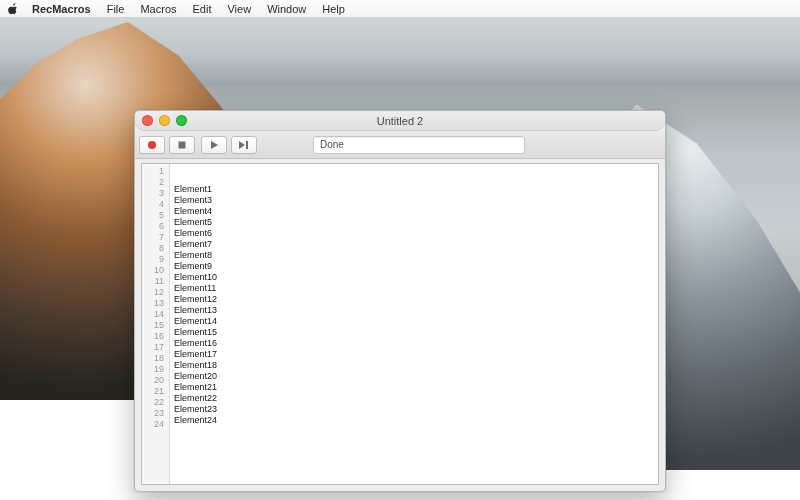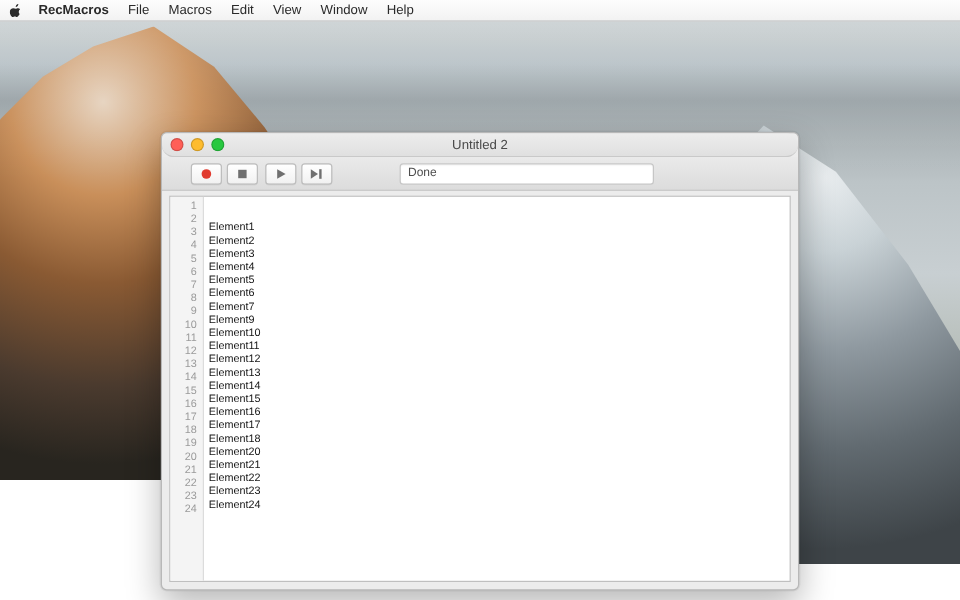--- a/index.html
+++ b/index.html
@@ -76,21 +76,21 @@
   .tl.close   { background: #ff5f57; }
   .tl.min     { background: #febc2e; }
   .tl.zoom    { background: #28c840; }
   .titlebar .title { flex: 1; text-align: center; font-size: 11px; color: #4a4a4a; }
 
   .toolbar {
     height: 28px; flex: 0 0 28px;
     background: linear-gradient(#eaeaea, #dcdcdc);
     border-bottom: 1px solid #c3c3c3;
     display: flex; align-items: center;
-    padding: 0 24px; gap: 6px;
+    padding: 0 4px; gap: 6px;
   }
   .tb-btn {
     width: 26px; height: 18px;
     background: linear-gradient(#ffffff, #f1f1f1);
     border: 1px solid #bdbdbd;
     border-radius: 3px;
     display: flex; align-items: center; justify-content: center;
     box-shadow: 0 0.5px 0 rgba(0,0,0,0.05);
   }
   .tb-btn svg { display: block; }
@@ -221,26 +221,26 @@
             <div class="ln">18</div>
             <div class="ln">19</div>
             <div class="ln">20</div>
             <div class="ln">21</div>
             <div class="ln">22</div>
             <div class="ln">23</div>
             <div class="ln">24</div>
           </div>
         <div class="lines" id="lines">
             <div class="row">Element1</div>
-            <div class="row">Element2</div>
             <div class="row">Element3</div>
             <div class="row">Element4</div>
             <div class="row">Element5</div>
             <div class="row">Element6</div>
             <div class="row">Element7</div>
+            <div class="row">Element8</div>
             <div class="row">Element9</div>
             <div class="row">Element10</div>
             <div class="row">Element11</div>
             <div class="row">Element12</div>
             <div class="row">Element13</div>
             <div class="row">Element14</div>
             <div class="row">Element15</div>
             <div class="row">Element16</div>
             <div class="row">Element17</div>
             <div class="row">Element18</div>

